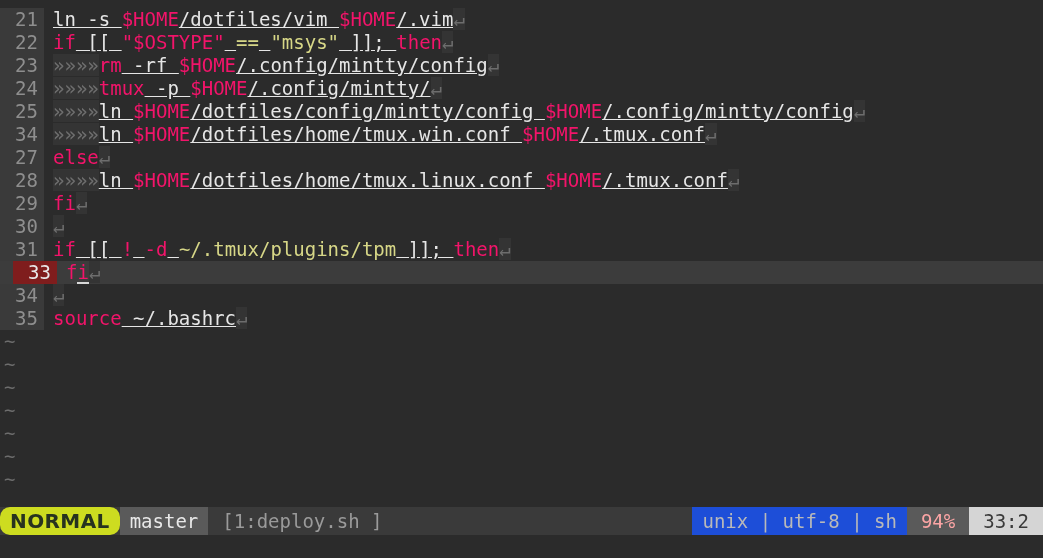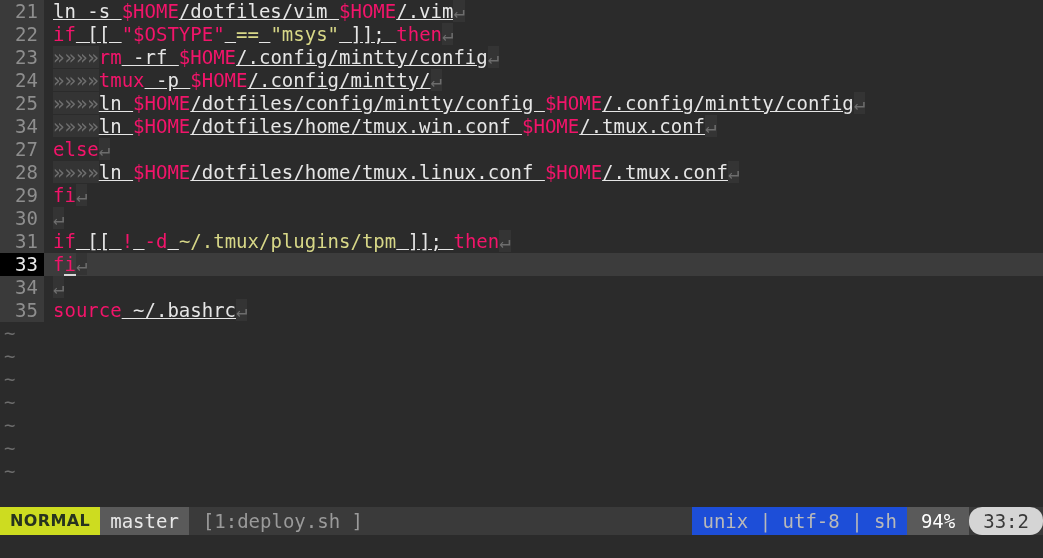--- a/index.html
+++ b/index.html
@@ -15,21 +15,21 @@
     font-family: "DejaVu Sans Mono", "Liberation Mono", monospace;
     font-size: 19px;
     line-height: 23px;
     overflow: hidden;
     -webkit-font-smoothing: antialiased;
   }
 
   
   #buffer {
     position: absolute;
-    left: 0; top: 0; right: 0;
+    left: 0; top: 8px; right: 0;
     height: 507px;
     overflow: hidden;
   }
   .line {
     position: relative;
     display: flex;
     align-items: stretch;
     height: 23px;
     white-space: pre;
   }
@@ -40,21 +40,22 @@
     width: 44px;
     box-sizing: border-box;
     padding-right: 6px;
     text-align: right;
     color: #8e8e8e;
     background: #3a3a3a;
     letter-spacing: 0px;
   }
   .line.cursorline .gutter {
     color: #e8e8e8;
-    background: #000000;
+    background: #7f1d1d;
+    margin-left: 13px;
   }
   .codearea {
     flex: 1 1 auto;
     position: relative;
     padding-left: 9px;
     box-sizing: border-box;
     white-space: pre;
     background: #2b2b2b;
   }
   .line.cursorline .codearea { background: #3c3c3c; }
@@ -95,29 +96,30 @@
     font-size: 19px;
     line-height: 28px;
     white-space: pre;
   }
   .sl-seg { padding: 0 10px; }
   .sl-mode {
     background: #cddc20;
     color: #27331f;
     font-weight: bold;
     font-family: "DejaVu Sans", "Liberation Sans", sans-serif;
-    font-size: 16px;
+    font-size: 20px;
     letter-spacing: 0.4px;
+    border-radius: 10px;
   }
   .sl-branch { background: #5a5a5a; color: #e8e8e8; }
   .sl-file   { background: #3a3a3a; color: #9a9a9a; padding-left: 14px; }
   .sl-spacer { flex: 1 1 auto; background: #3a3a3a; }
   .sl-fileinfo { background: #1d4ed8; color: #b9b9b9; }
-  .sl-pct   { background: #5a5a5a; color: #ffffff; padding: 0 14px; }
-  .sl-pos   { background: #d5d5d5; color: #3a3a3a; padding: 0 14px; border-radius: 13px; }
+  .sl-pct   { background: #5a5a5a; color: #fca5a5; padding: 0 14px; }
+  .sl-pos   { background: #d5d5d5; color: #3a3a3a; padding: 0 14px; }
 
   
   #cmdline {
     position: absolute;
     left: 0; right: 0;
     top: 535px;
     height: 23px;
     background: #2b2b2b;
   }
 </style>

